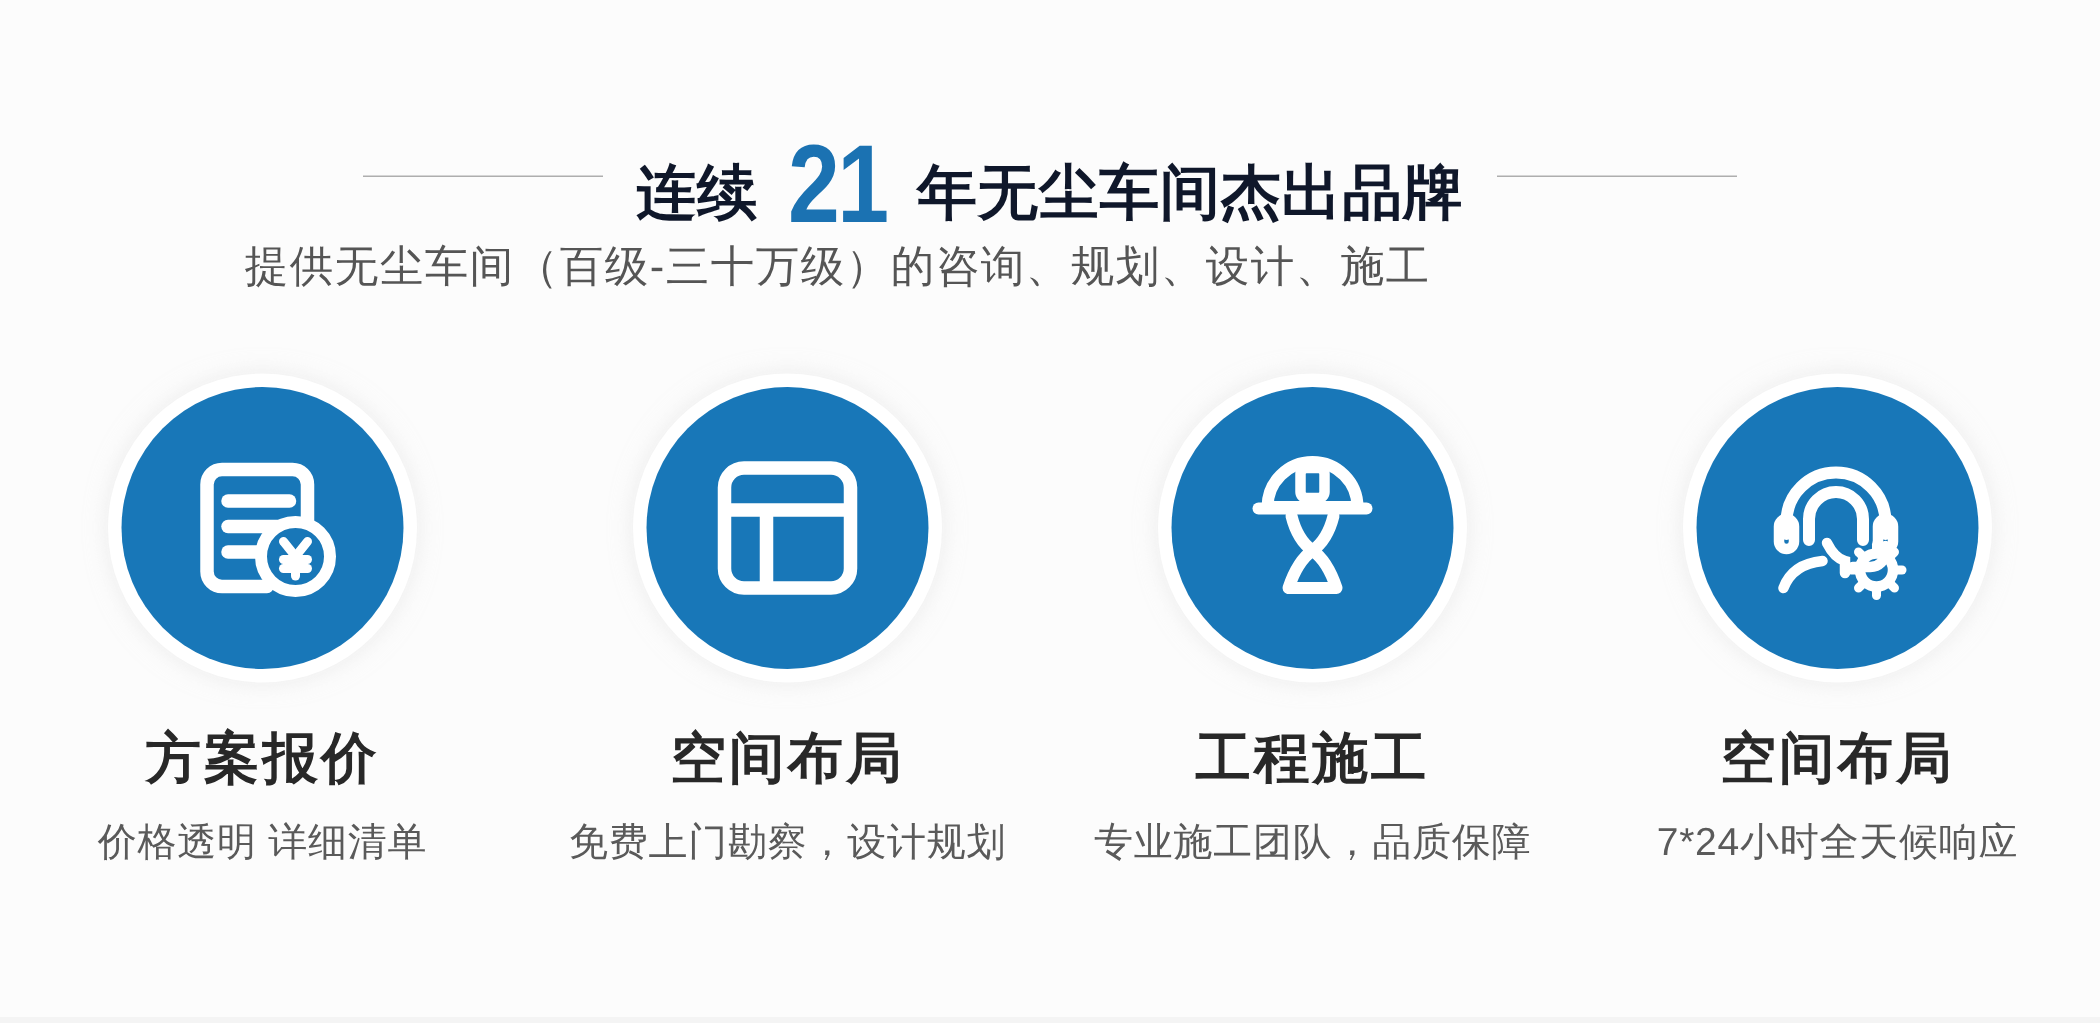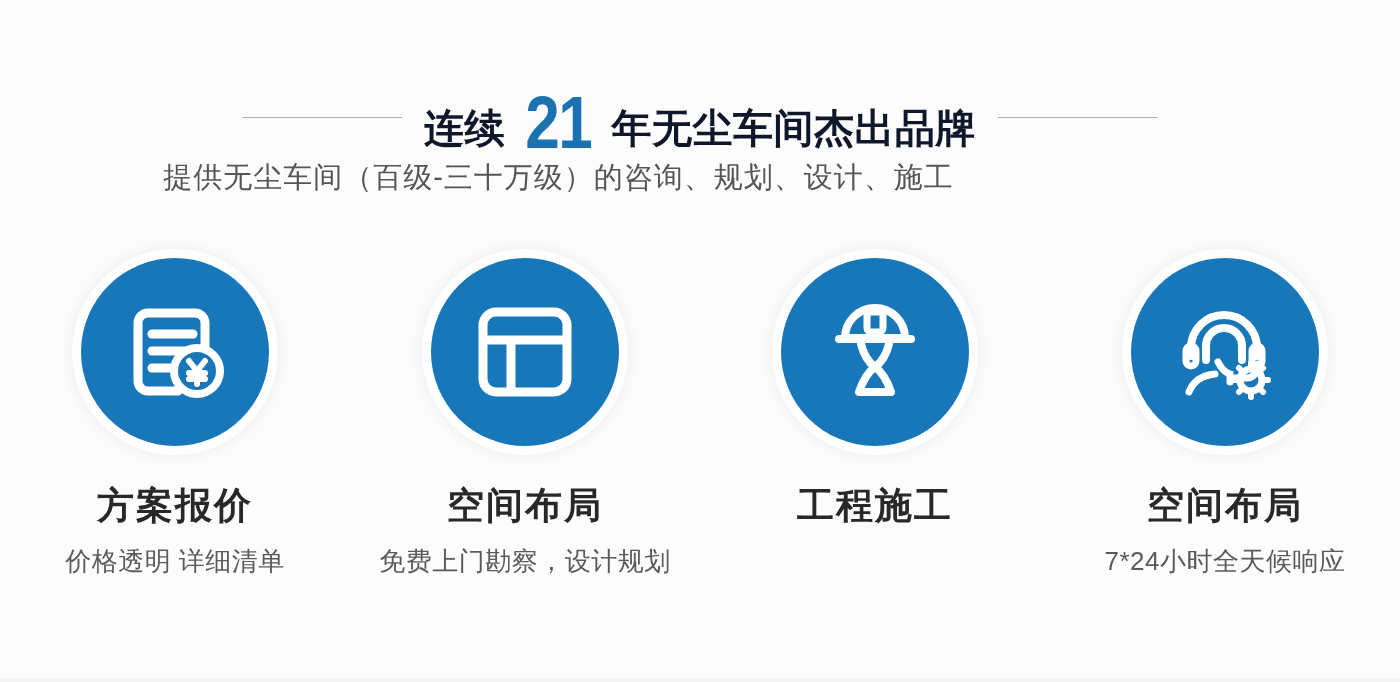--- a/index.html
+++ b/index.html
@@ -209,20 +209,21 @@
       <span>
         <svg width="104" height="104" viewBox="0 0 104 104" fill="none">
           <path d="M22 38 a30 30 0 0 1 60 0 Z" stroke="#ffffff" stroke-width="8" stroke-linejoin="round"></path>
           <line x1="16" y1="39" x2="88" y2="39" stroke="#ffffff" stroke-width="8" stroke-linecap="round"></line>
           <rect x="44" y="12" width="16" height="20" rx="4" stroke="#ffffff" stroke-width="7"></rect>
           <path d="M38 44 q4 16 14 23 q-10 7 -16 25 h32 q-6 -18 -16 -25 q10 -7 14 -23" stroke="#ffffff" stroke-width="8" stroke-linejoin="round" stroke-linecap="round"></path>
         </svg>
       </span>
     </div>
     <div class="feature-title">工程施工</div>
+    <div class="feature-desc">专业施工团队，品质保障</div>
   </div>
 
   <div class="feature">
     <div class="icon-circle">
       <span>
         <svg width="104" height="104" viewBox="0 0 104 104" fill="none">
           <path d="M18 56 V48 a33 33 0 0 1 66 0 v8" stroke="#ffffff" stroke-width="8" stroke-linecap="round"></path>
           <rect x="13" y="46" width="10" height="20" rx="5" stroke="#ffffff" stroke-width="7"></rect>
           <rect x="79" y="46" width="10" height="20" rx="5" stroke="#ffffff" stroke-width="7"></rect>
           <path d="M33 60 V46 a18 18 0 0 1 36 0 v14" stroke="#ffffff" stroke-width="8" stroke-linecap="round"></path>

